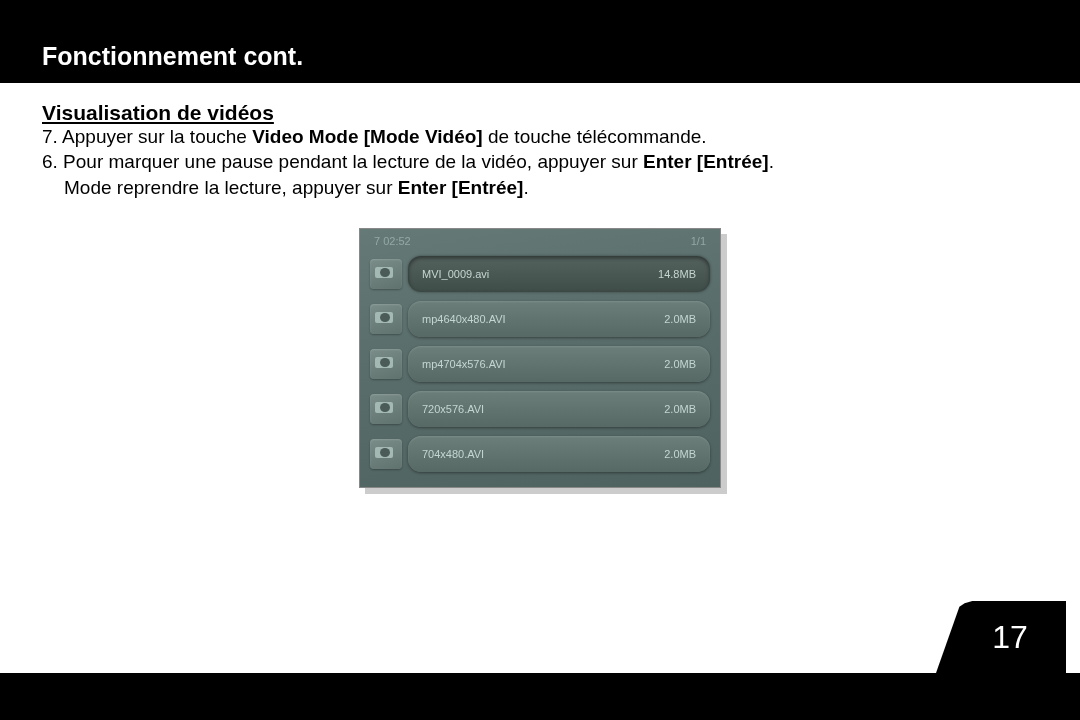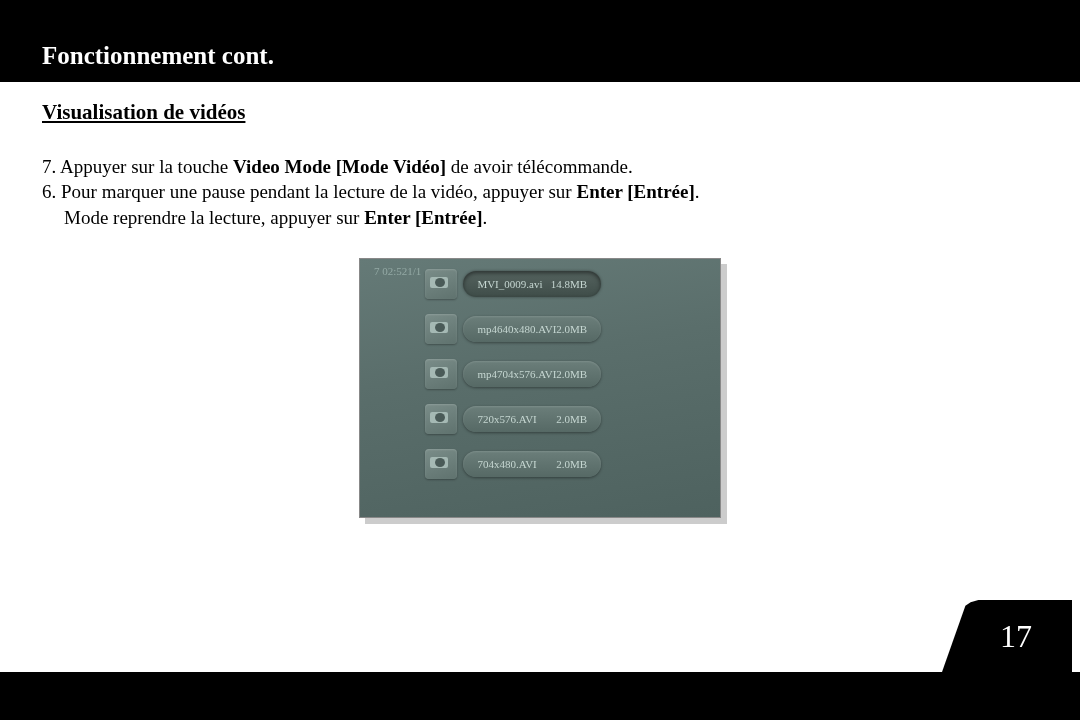--- a/index.html
+++ b/index.html
@@ -1,15 +1,15 @@
 <!DOCTYPE html>
 <html><head>
   <meta charset="utf-8">
   <style>
-    * { box-sizing: border-box; margin: 0; padding: 0; font-family: Liberation Serif, serif; }
+    * { box-sizing: border-box; margin: 0; padding: 0; }
     body {
       width: 1080px;
       height: 720px;
       background: #000000;
       font-family: Arial, Helvetica, sans-serif;
       color: #000000;
       overflow: hidden;
       position: relative;
     }
     .black-top {
@@ -31,21 +31,20 @@
       background: #ffffff;
       width: 100%;
       height: 590px;
       padding: 18px 42px 0 42px;
       position: relative;
     }
     .subsection-title {
       font-size: 21px;
       font-weight: bold;
       text-decoration: underline;
-      margin-bottom: 30px;
     }
     .instructions {
       font-size: 19px;
       line-height: 1.28;
     }
     .instructions li {
       list-style: none;
       padding-left: 22px;
       text-indent: -22px;
       margin-bottom: 1px;
@@ -71,21 +70,21 @@
       background: #cccccc;
     }
     .screenshot {
       position: relative;
       width: 362px;
       height: 260px;
       background: linear-gradient(170deg, #657a77 0%, #5a6e6b 40%, #4e625f 100%);
       border: 1px solid #888;
       padding: 6px 10px 8px 10px;
       display: flex;
-      flex-direction: row;
+      flex-direction: column;
     }
     .screenshot-top {
       display: flex;
       justify-content: space-between;
       color: #a8beb9;
       font-size: 11px;
       padding: 0 4px;
       margin-bottom: 8px;
       opacity: 0.7;
     }
@@ -120,42 +119,42 @@
       position: absolute;
       top: 9px;
       left: 10px;
       width: 10px;
       height: 9px;
       background: #4a5b58;
       border-radius: 50%;
     }
     .file-bar {
       flex: 1;
-      height: 26px;
+      height: 36px;
       background: linear-gradient(180deg, #6b7e7a 0%, #566965 100%);
       border-radius: 13px;
       display: flex;
       justify-content: space-between;
       align-items: center;
       padding: 0 14px;
       color: #c5d6d1;
       font-size: 11px;
       box-shadow: inset 0 1px 2px rgba(255,255,255,0.12), 0 1px 3px rgba(0,0,0,0.4);
     }
     .file-row.selected .file-bar {
       background: linear-gradient(180deg, #55635f 0%, #3f4d49 100%);
       box-shadow: inset 0 2px 4px rgba(0,0,0,0.5), 0 0 3px rgba(0,0,0,0.4);
     }
     .file-name { white-space: nowrap; }
     .file-size { white-space: nowrap; }
 
     .page-number-corner {
       position: absolute;
       bottom: 0;
-      right: 8px;
+      right: 14px;
       width: 130px;
       height: 72px;
       background: #000000;
       display: flex;
       align-items: center;
       justify-content: center;
       color: #ffffff;
       font-size: 32px;
       clip-path: polygon(0% 100%, 18% 8%, 22% 3%, 28% 0%, 100% 0%, 100% 100%);
     }
@@ -171,21 +170,21 @@
 <div class="header-bar">
   <div class="header-title">Fonctionnement cont.</div>
 </div>
 
 <div class="content-area">
 
   <div class="subsection-title">Visualisation de vidéos</div>
 
   <ul class="instructions">
     <li>
-      <span>7. Appuyer sur la touche </span><span class="bold">Video Mode [Mode Vidéo]</span><span> de avoir télécommande.</span>
+      <span>7. Appuyer sur la touche </span><span class="bold">Video Mode [Mode Vidéo]</span><span> de touche télécommande.</span>
     </li>
     <li>
       <span>6. Pour marquer une pause pendant la lecture de la vidéo, appuyer sur </span><span class="bold">Enter [Entrée]</span><span>.</span>
     </li>
     <li class="continuation">
       <span>Mode reprendre la lecture, appuyer sur </span><span class="bold">Enter [Entrée]</span><span>.</span>
     </li>
   </ul>
 
   <div class="screenshot-wrapper">

